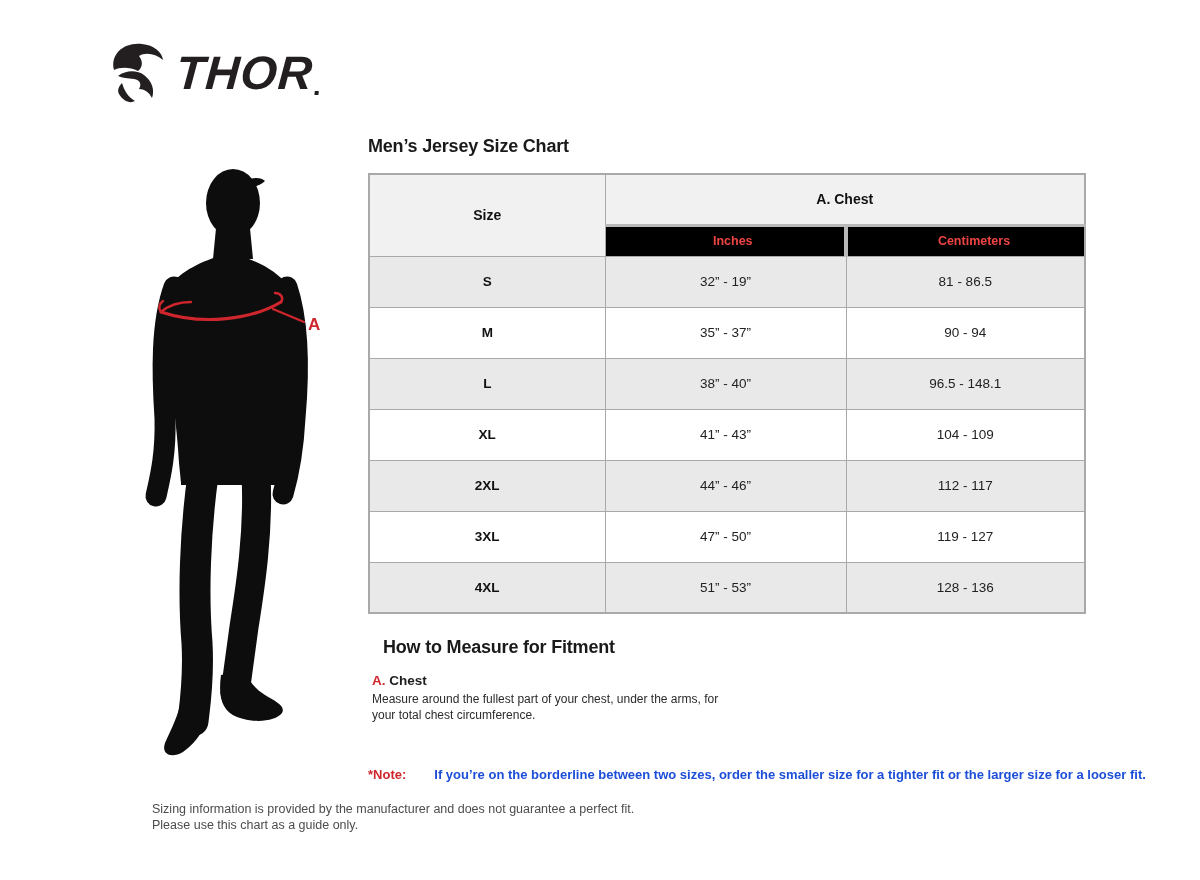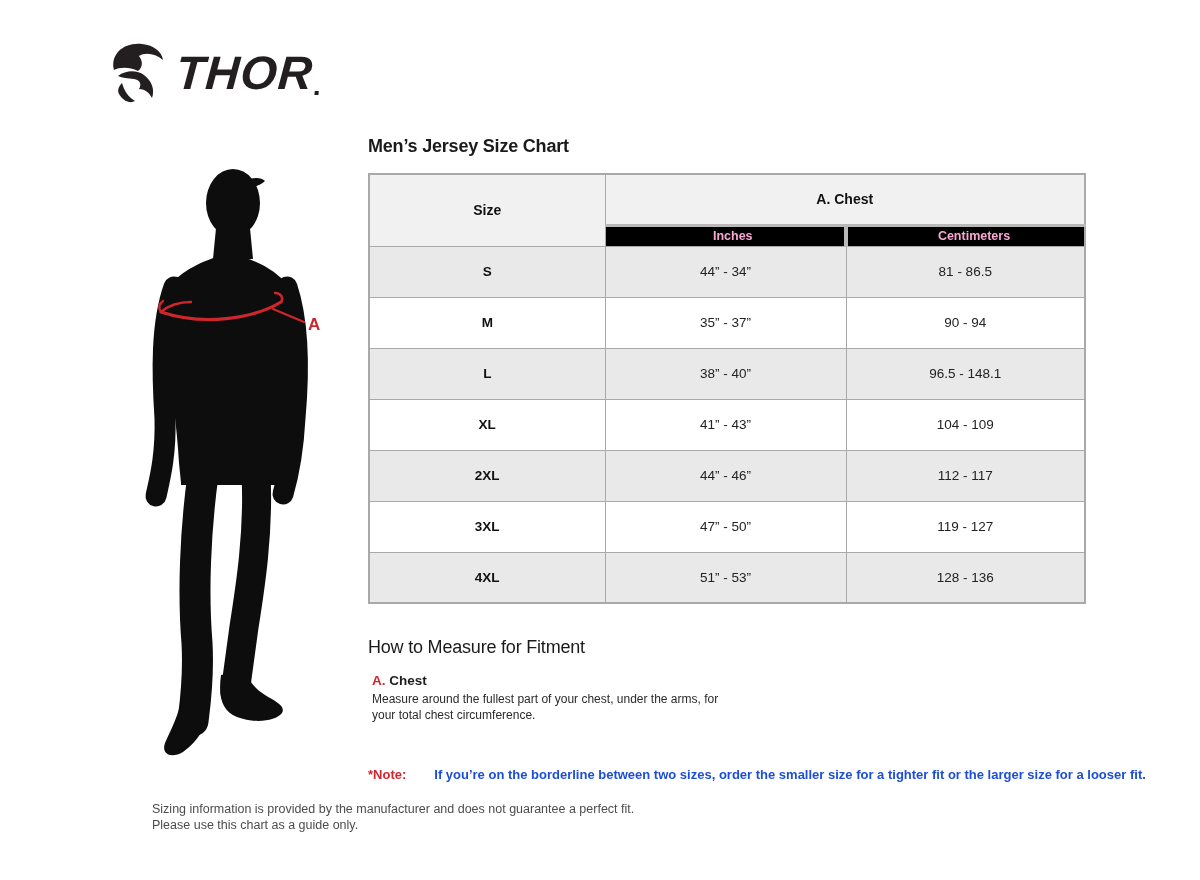--- a/index.html
+++ b/index.html
@@ -38,31 +38,31 @@
     font-size:13.5px; color:#222;
   }
   .size-table col.c1 { width:236px; }
   .size-table col.c2 { width:241px; }
   .size-table col.c3 { width:239px; }
   .size-table .head-size, .size-table .head-group {
     background:#f1f1f1; font-weight:bold; font-size:14px; color:#111;
   }
   .size-table .head-group { height:51px; }
   .size-table .sub-black {
-    background:#000000; color:#f9a8d4; font-weight:bold; font-size:12.5px;
-    height:21px; border-top:3px solid #b9b9b9; border-left:4px solid #b9b9b9;
+    background:#000000; color:#ef4444; font-weight:bold; font-size:12.5px;
+    height:31px; border-top:3px solid #b9b9b9; border-left:4px solid #b9b9b9;
     padding:1px 0 2px 16px;
   }
   .size-table .sub-black.first { border-left:1px solid #a9a9a9; }
   .size-table tbody td { height:51px; background:#ffffff; }
   .size-table tbody tr:nth-child(odd) td { background:#e9e9e9; }
   .size-table tbody td.size-cell { font-weight:bold; color:#111; }
 
   
-  .measure-heading { position:absolute; left:368px; top:637px; font-size:18px; font-weight:normal; letter-spacing:-0.2px; color:#1a1a1a; }
+  .measure-heading { position:absolute; left:383px; top:637px; font-size:18px; font-weight:bold; letter-spacing:-0.2px; color:#1a1a1a; }
   .measure-item { position:absolute; left:372px; top:673px; font-size:13.5px; font-weight:bold; }
   .measure-item .letter { color:#cf262d; }
   .measure-item .name { color:#1d1d1d; }
   .measure-desc { position:absolute; left:372px; top:691px; width:352px; font-size:12px; line-height:16px; color:#2b2b2b; }
 
   
   .note { position:absolute; left:368px; top:767px; font-size:13px; font-weight:bold; }
   .note .note-label { color:#cf262d; margin-right:28px; }
   .note .note-text { color:#1d4ed8; }
 
@@ -123,21 +123,21 @@
         <th class="head-group" colspan="2">A. Chest</th>
       </tr>
       <tr>
         <th class="sub-black first">Inches</th>
         <th class="sub-black">Centimeters</th>
       </tr>
     </thead>
     <tbody>
       <tr>
         <td class="size-cell">S</td>
-        <td>44” - 34”</td>
+        <td>32” - 19”</td>
         <td>81 - 86.5</td>
       </tr>
       <tr>
         <td class="size-cell">M</td>
         <td>35” - 37”</td>
         <td>90 - 94</td>
       </tr>
       <tr>
         <td class="size-cell">L</td>
         <td>38” - 40”</td>

